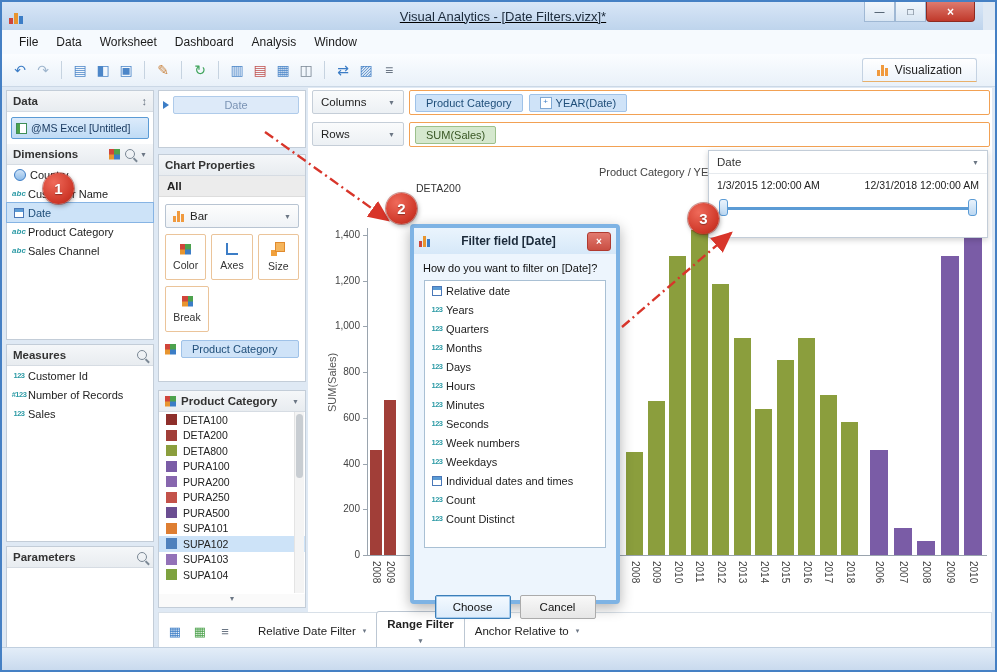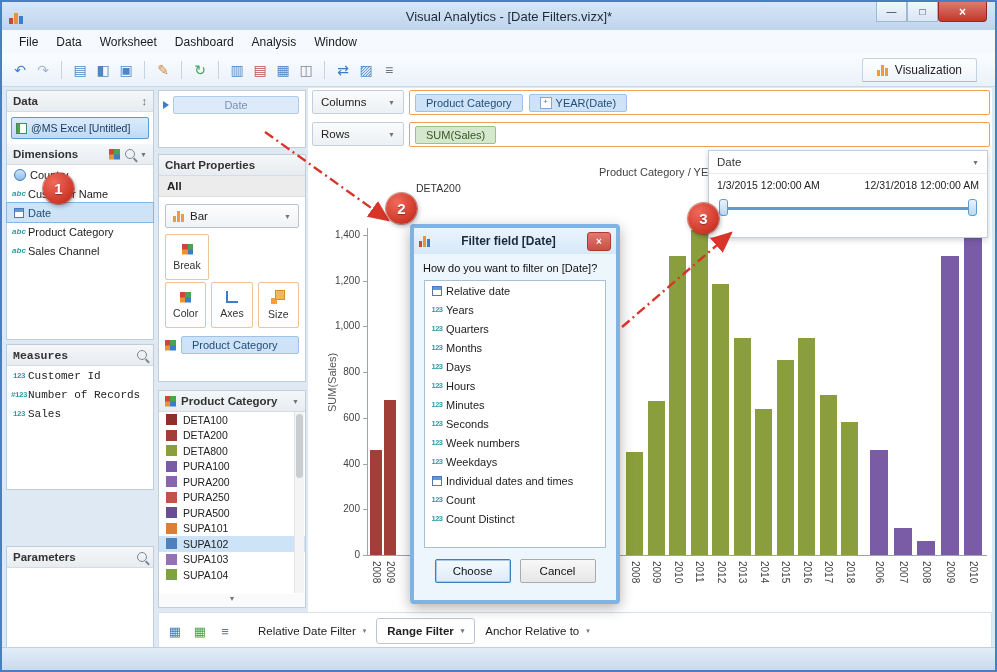--- a/index.html
+++ b/index.html
@@ -1,20 +1,20 @@
 <!DOCTYPE html>
 <html><head>
 <meta charset="utf-8">
 <style>
   html,body{margin:0;padding:0;overflow:hidden;background:#fff;}
   body{width:997px;height:672px;font-family:"Liberation Sans",sans-serif;-webkit-font-smoothing:antialiased;}
   #win{position:relative;width:997px;height:672px;box-sizing:border-box;border:2px solid #4580C4;background:#DFE9F4;overflow:hidden;}
 
   
-  .titlebar{position:absolute;left:0;top:0;right:0;height:28px;background:linear-gradient(#D8E6F7,#BED4EC);display:flex;align-items:center;}
+  .titlebar{position:absolute;left:0;top:0;right:12px;height:28px;background:linear-gradient(#D8E6F7,#BED4EC);display:flex;align-items:center;text-decoration:underline;}
   .app-logo{margin-left:7px;}
   .titlebar .title{flex:1;text-align:center;font-size:13px;color:#1b2a3a;}
   .winbtns{position:absolute;right:8px;top:0;display:flex;}
   .wb{display:flex;align-items:center;justify-content:center;font-size:10px;color:#2a3b4d;width:29px;height:19px;background:linear-gradient(#F2F7FC,#D9E6F3);border:1px solid #9FB8D4;border-top:none;cursor:default;}
   .wb.close{width:47px;background:linear-gradient(#DE7A6E,#C0392B);color:#fff;font-size:12px;font-weight:bold;border-color:#8E2A20;border-radius:0 0 4px 4px;}
 
   
   .menubar{position:absolute;left:0;top:28px;right:0;height:24px;background:#F6FAFE;border-bottom:1px solid #D8E2EE;display:flex;align-items:center;padding-left:8px;}
   .menu-item{padding:3px 9px;font-size:12px;color:#1a1a1a;cursor:default;}
   .toolbar{position:absolute;left:0;top:52px;right:0;height:32px;background:linear-gradient(#FBFDFF,#E9F1F9);border-bottom:1px solid #CBD8E6;display:flex;align-items:center;padding:0 8px;}
@@ -103,30 +103,30 @@
   
   #dialog{position:absolute;left:408px;top:222px;width:210px;height:380px;background:#EDF5FD;border:4px solid #7EB3E4;border-radius:4px;box-shadow:0 4px 14px rgba(0,0,0,.3);z-index:40;box-sizing:border-box;}
   .dlg-head{height:26px;display:flex;align-items:center;gap:5px;padding:0 5px;background:linear-gradient(#EAF4FD,#D6E8F8);}
   .dlg-title{flex:1;text-align:center;font-size:12px;font-weight:bold;color:#1b2a3a;}
   .dlg-close{width:22px;height:17px;background:linear-gradient(#E27A70,#C94F43);border:1px solid #B03A30;border-radius:3px;color:#fff;font-size:10px;font-weight:bold;display:flex;align-items:center;justify-content:center;}
   .dlg-q{margin:8px 9px 6px;font-size:11px;color:#111;}
   .dlg-list{margin:0 10px;background:#fff;border:1px solid #A9C0D4;height:266px;overflow:hidden;}
   .dlg-row{height:19px;display:flex;align-items:center;font-size:11px;color:#222;padding-left:3px;}
   .dlg-row.sel{background:#CDE3F8;outline:1px solid #A8CCEE;}
   .dlg-btns{display:flex;justify-content:center;gap:9px;margin-top:11px;}
-  .btn{width:74px;height:22px;font-size:11.5px;font-family:"Liberation Sans",sans-serif;display:flex;align-items:center;justify-content:center;border-radius:2px;}
+  .btn{width:74px;height:22px;font-size:11.5px;font-family:"Liberation Sans",sans-serif;display:flex;align-items:center;justify-content:center;border-radius:2px;margin-top:36px;}
   .btn.primary{background:linear-gradient(#F4FAFF,#DCEBFA);border:1px solid #3C7FB9;box-shadow:inset 0 0 0 1px #A6CBEC;color:#111;}
   .btn.plain{background:linear-gradient(#F8F8F8,#E6E6E6);border:1px solid #ABABAB;color:#111;}
 
   
   #tabbar{position:absolute;left:156px;top:610px;width:834px;height:38px;background:#fff;border:1px solid #D8E0E8;display:flex;align-items:center;box-sizing:border-box;}
   .bb-ic{width:18px;height:18px;display:flex;align-items:center;justify-content:center;font-size:13px;margin-left:7px;}
   .tabs{display:flex;align-items:center;margin-left:14px;height:100%;}
   .tab{display:flex;align-items:center;gap:7px;padding:6px 10px;font-size:11.5px;color:#222;}
-  .tab.active{font-weight:bold;background:#fff;border:1px solid #BCC7D3;border-radius:3px;}
+  .tab.active{font-weight:bold;background:#fff;border:1px solid #BCC7D3;border-radius:3px;flex-direction:column;}
   #statusbar{position:absolute;left:0;bottom:0;width:100%;height:22px;background:linear-gradient(#E3EDF8,#C9DAEE);border-top:1px solid #C0CFDF;}
 
   
   .badge{position:absolute;width:31px;height:31px;border-radius:50%;background:radial-gradient(circle at 35% 30%,#EF6A5A,#D03A2B 65%,#AE2718);color:#fff;font-weight:bold;font-size:15px;display:flex;align-items:center;justify-content:center;box-shadow:0 0 0 1px rgba(150,25,15,.45),1px 2px 5px rgba(0,0,0,.35);z-index:50;text-shadow:0 1px 1px rgba(0,0,0,.35);}
   #arrows{position:absolute;left:0;top:0;width:997px;height:672px;z-index:45;pointer-events:none;}
 </style>
 </head>
 <body>
 
 <div id="win">
@@ -220,21 +220,21 @@
           <span class="ic-abc">abc</span>
           <span>Product Category</span>
         </div>
         <div class="frow">
           <span class="ic-abc">abc</span>
           <span>Sales Channel</span>
         </div>
       </div>
   </div>
 
-  <div class="panel" style="left:4px;top:342px;width:148px;height:146px;font-family:Liberation Mono, monospace;">
+  <div class="panel" style="left:4px;top:342px;width:148px;height:198px;">
     <div class="phead">
       <span>Measures</span>
         <span class="sp"></span>
       <span class="ic-search"></span>
     </div>
     <div id="measures-list">
         <div class="frow">
           <span class="ic-123">123</span>
           <span>Customer Id</span>
         </div>
@@ -272,38 +272,38 @@
     <div class="select">
       <span class="bars">
           <i></i>
           <i></i>
           <i></i>
         </span>
       <span>Bar</span>
       <span class="sp" style="flex:1;"></span>
       <span class="caret">▼</span>
     </div>
+    <div class="cp-row" id="cp-row1">
+        <div class="cp-btn">
+          <span class="ic-grid4"></span>
+          <span>Color</span>
+        </div>
+        <div class="cp-btn">
+          <span class="ic-axes"></span>
+          <span>Axes</span>
+        </div>
+        <div class="cp-btn">
+          <span class="ic-size"></span>
+          <span>Size</span>
+        </div>
+      </div>
     <div class="cp-row" id="cp-row2" style="margin-top:6px;">
         <div class="cp-btn">
           <span class="ic-grid4"></span>
           <span>Break</span>
-        </div>
-      </div>
-    <div class="cp-row" id="cp-row1">
-        <div class="cp-btn">
-          <span class="ic-grid4"></span>
-          <span>Color</span>
-        </div>
-        <div class="cp-btn">
-          <span class="ic-axes"></span>
-          <span>Axes</span>
-        </div>
-        <div class="cp-btn">
-          <span class="ic-size"></span>
-          <span>Size</span>
         </div>
       </div>
     <div class="colorby">
       <span class="ic-grid4"></span>
       <span class="pill">Product Category</span>
     </div>
   </div>
 
   <div class="panel" style="left:156px;top:388px;width:148px;height:218px;">
     <div class="phead">

